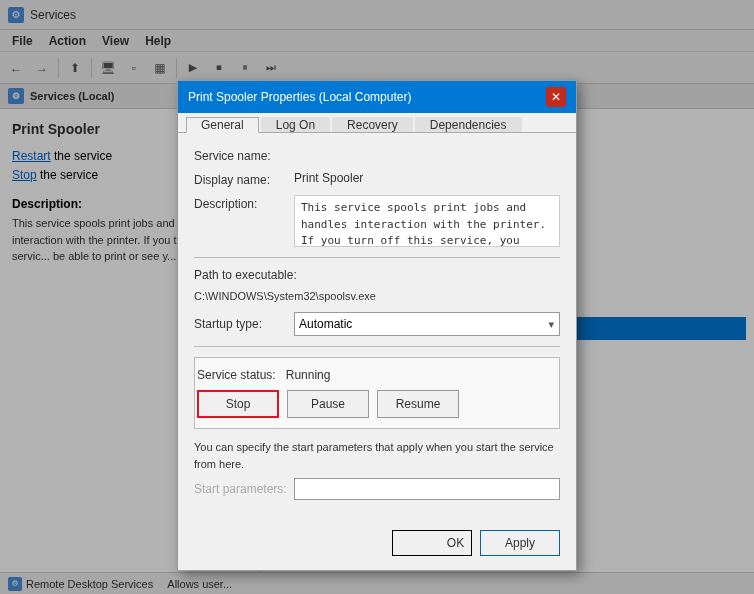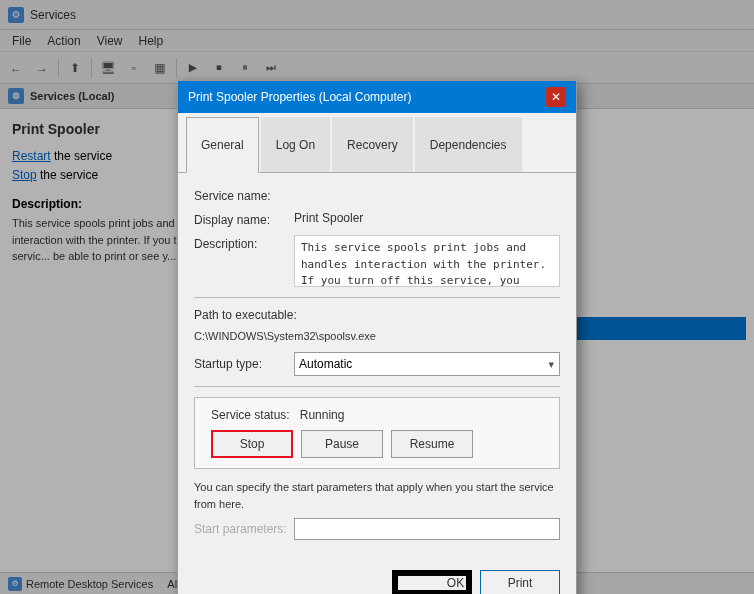--- a/index.html
+++ b/index.html
@@ -33,20 +33,21 @@
     .title-bar-text { font-size: 12px; color: #333; }
 
     
     .menu-bar {
       background: #f0f0f0;
       height: 22px;
       display: flex;
       align-items: center;
       padding: 0 4px;
       border-bottom: 1px solid #ddd;
+      font-weight: bold;
     }
     .menu-item {
       padding: 2px 8px;
       font-size: 12px;
       cursor: pointer;
       color: #333;
     }
 
     
     .toolbar {
@@ -227,21 +228,21 @@
 
     
     .dialog-tabs {
       display: flex;
       background: #f0f0f0;
       border-bottom: 1px solid #aaa;
       padding: 4px 8px 0;
       gap: 0;
     }
     .dialog-tab {
-      padding: 20px 14px;
+      padding: 0 14px;
       font-size: 12px;
       cursor: pointer;
       border: 1px solid transparent;
       border-bottom: none;
       background: #e0e0e0;
       color: #333;
       margin-right: 2px;
     }
     .dialog-tab.active {
       background: #f0f0f0;
@@ -326,21 +327,21 @@
       position: absolute;
       right: 6px;
       pointer-events: none;
       font-size: 11px;
       color: #555;
     }
 
     
     .status-section {
       border: 1px solid #bbb;
-      padding: 10px 16px;
+      padding: 10px 2px;
       margin: 10px 0;
       background: #f8f8f8;
     }
     .status-section-title {
       font-size: 12px;
       color: #333;
       margin-bottom: 8px;
     }
     .status-buttons {
       display: flex;
@@ -396,21 +397,21 @@
     .dialog-btn {
       width: 80px;
       height: 26px;
       font-size: 12px;
       cursor: pointer;
       border: 1px solid #999;
       background: #f0f0f0;
       color: #333;
     }
     .dialog-btn.ok {
-      border: 6px solid #000000;
+      border: 1px solid #000000;
       padding-left: 47px;
     }
     .dialog-btn.apply {
       border: 1px solid #0066aa;
     }
   </style>
 </head>
 <body>
 
 <div class="title-bar">
@@ -568,16 +569,16 @@
 
       <div class="start-params-note">You can specify the start parameters that apply when you start the service from here.</div>
       <div class="start-params-row">
         <div class="start-params-field-label">Start parameters:</div>
         <input class="start-params-input" type="text" value="" style="">
       </div>
     </div>
 
     <div class="dialog-footer">
       <button class="dialog-btn ok">OK</button>
-      <button class="dialog-btn apply">Print</button>
+      <button class="dialog-btn apply">Apply</button>
     </div>
   </div>
 </div>
 
 </body></html>

